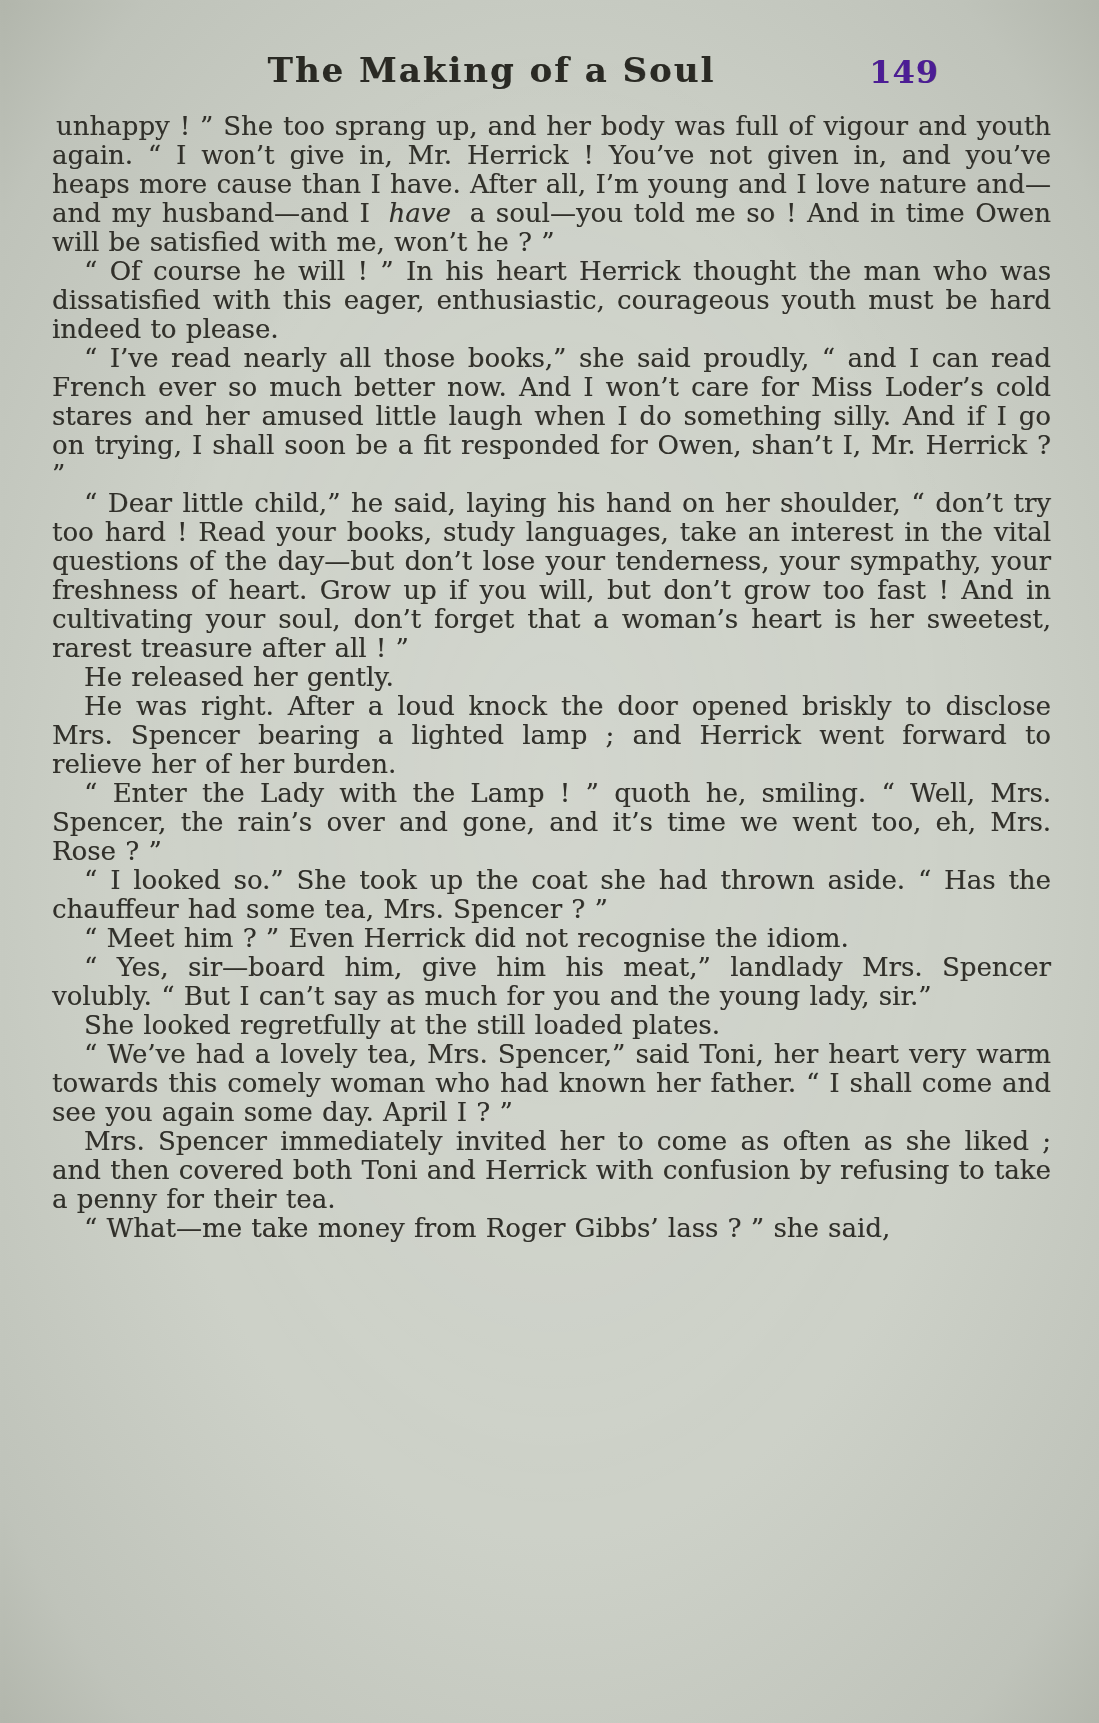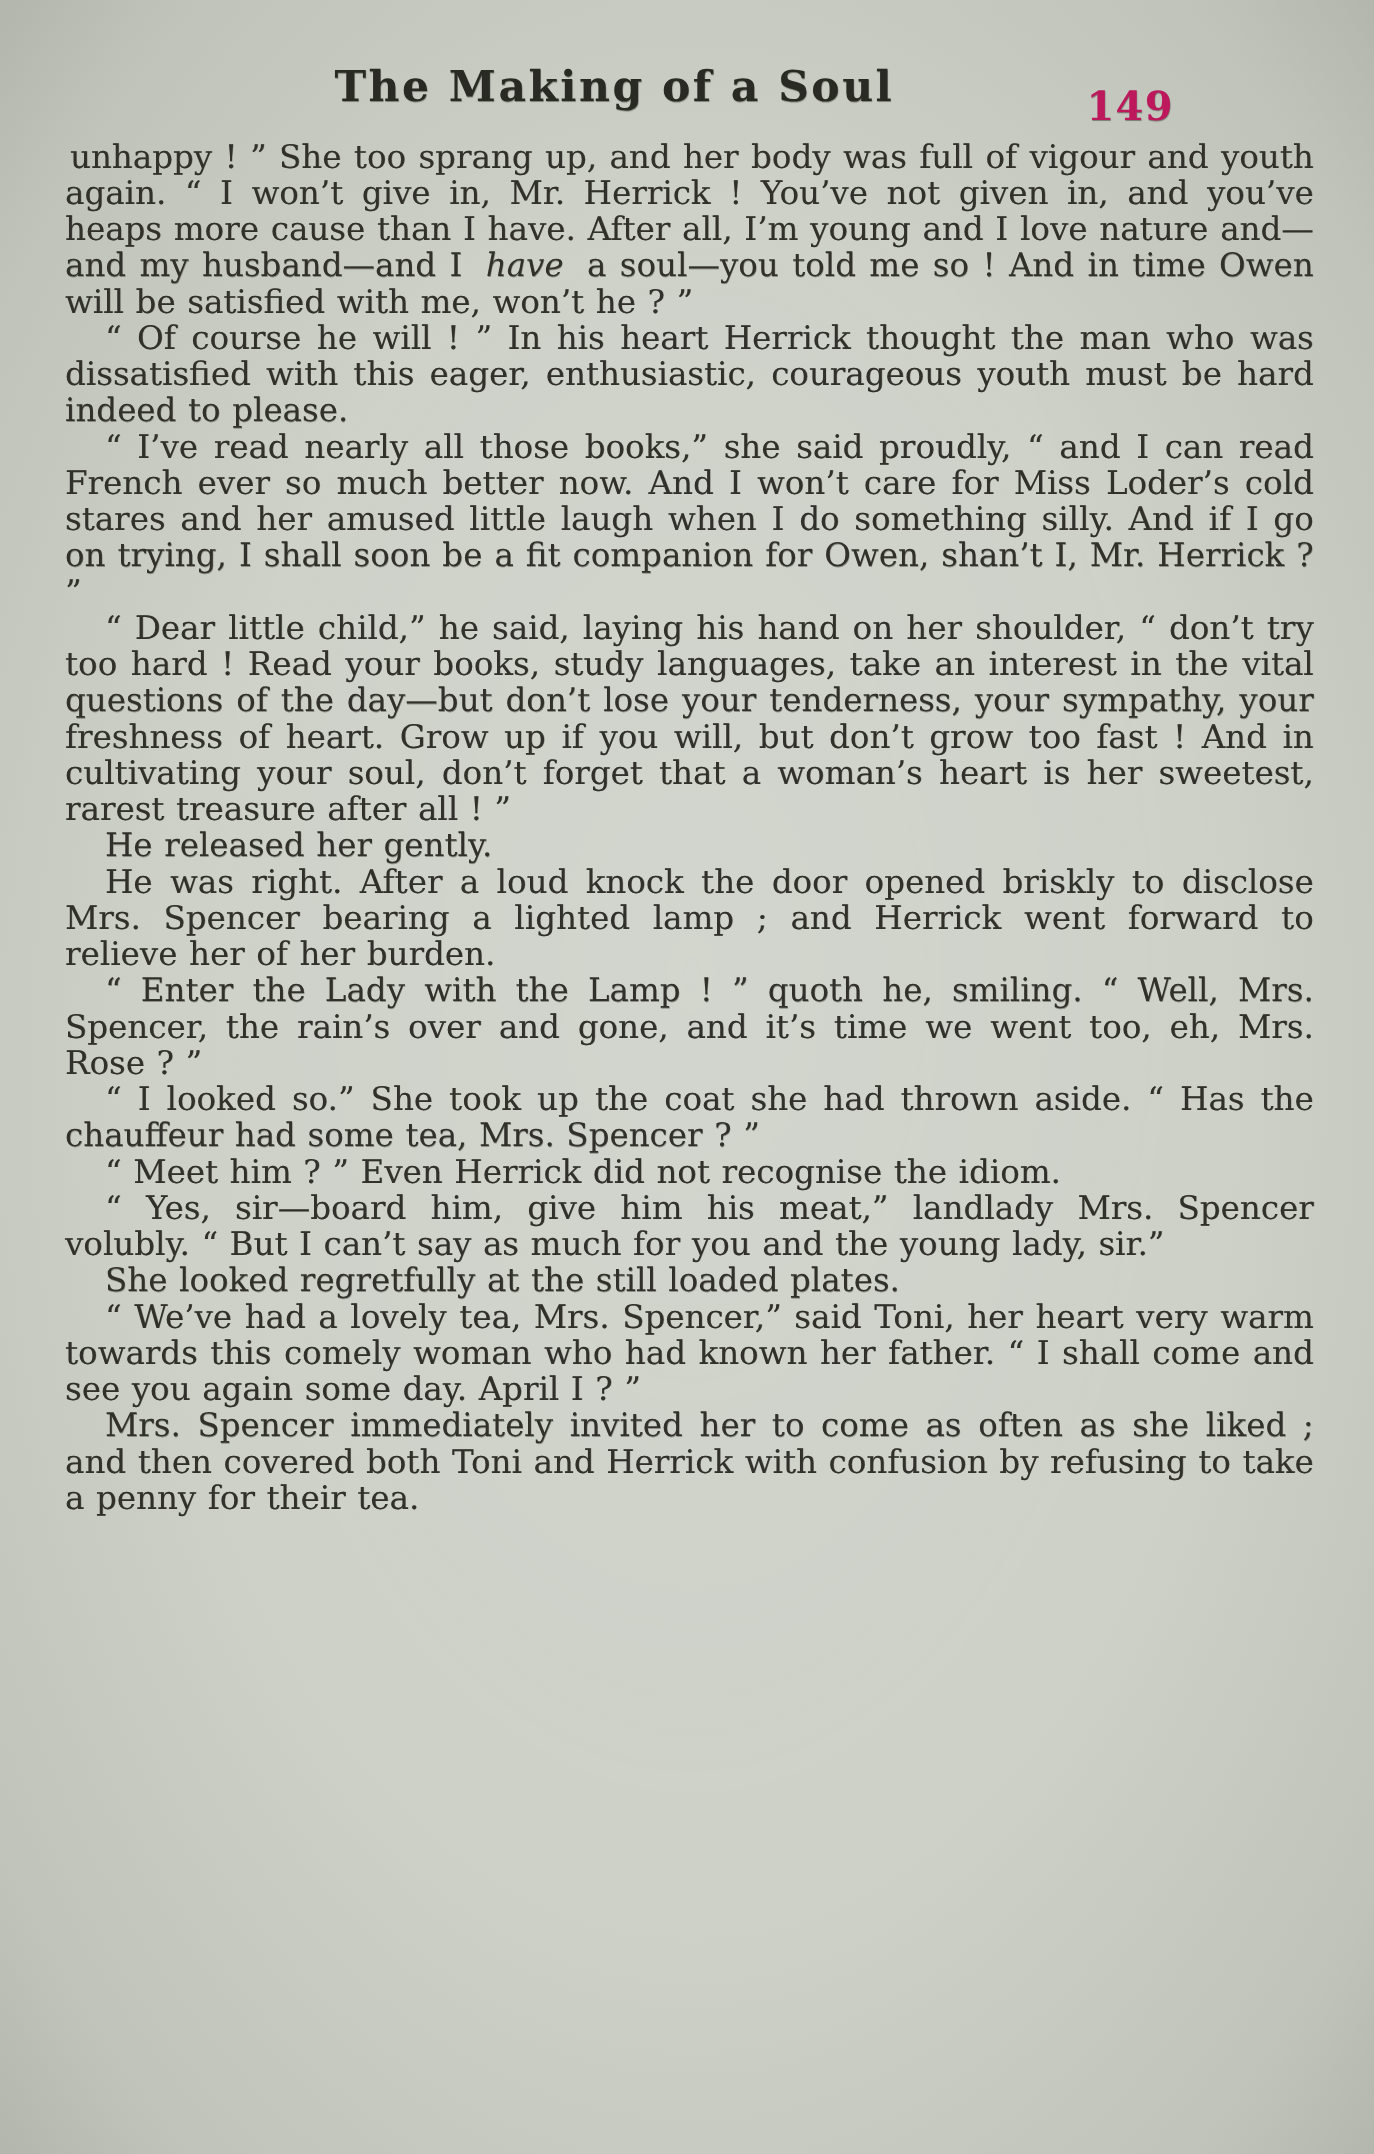--- a/index.html
+++ b/index.html
@@ -30,24 +30,24 @@
     text-align: center;
     font-size: 34px;
     font-weight: bold;
     letter-spacing: 2px;
     color: #2a2a24;
     text-shadow: 0.4px 0.4px 0.6px rgba(40,40,32,0.45);
   }
   .running-head .folio {
     position: absolute;
     right: 108px;
-    top: 16px;
+    top: 3px;
     font-size: 32px;
     font-weight: bold;
-    color: #be185d;
+    color: #4c1d95;
     letter-spacing: 1px;
     text-shadow: 0.4px 0.4px 0.6px rgba(40,40,32,0.45);
   }
   .page-body {
     font-size: 26px;
     line-height: 29px;
     text-align: justify;
     color: #31302a;
     text-shadow: 0.35px 0.35px 0.5px rgba(45,44,38,0.40);
     word-spacing: 1px;
@@ -59,25 +59,26 @@
 <body>
 
 <div class="page">
   <div class="running-head">
     <div class="title">The Making of a Soul</div>
     <div class="folio">149</div>
   </div>
   <div class="page-body">
       <p class="no-indent"><span>unhappy ! ”  She too sprang up, and her body was full of vigour and youth again.  “ I won’t give in, Mr. Herrick !  You’ve not given in, and you’ve heaps more cause than I have.  After all, I’m young and I love nature and—and my husband—and I </span><span style="font-style: italic;">have</span><span> a soul—you told me so !  And in time Owen will be satisfied with me, won’t he ? ”</span></p>
       <p class="indent"><span>“ Of course he will ! ”  In his heart Herrick thought the man who was dissatisfied with this eager, enthusiastic, courageous youth must be hard indeed to please.</span></p>
-      <p class="indent"><span>“ I’ve read nearly all those books,” she said proudly, “ and I can read French ever so much better now.  And I won’t care for Miss Loder’s cold stares and her amused little laugh when I do something silly.  And if I go on trying, I shall soon be a fit companion for Owen, shan’t I, Mr. Herrick ? ”</span></p>
+      <p class="indent"><span>“ I’ve read nearly all those books,” she said proudly, “ and I can read French ever so much better now.  And I won’t care for Miss Loder’s cold stares and her amused little laugh when I do something silly.  And if I go on trying, I shall soon be a fit responded for Owen, shan’t I, Mr. Herrick ? ”</span></p>
       <p class="indent"><span>“ Dear little child,” he said, laying his hand on her shoulder, “ don’t try too hard !  Read your books, study languages, take an interest in the vital questions of the day—but don’t lose your tenderness, your sympathy, your freshness of heart.  Grow up if you will, but don’t grow too fast !  And in cultivating your soul, don’t forget that a woman’s heart is her sweetest, rarest treasure after all ! ”</span></p>
       <p class="indent"><span>He released her gently.</span></p>
       <p class="indent"><span>He was right.  After a loud knock the door opened briskly to disclose Mrs. Spencer bearing a lighted lamp ; and Herrick went forward to relieve her of her burden.</span></p>
       <p class="indent"><span>“ Enter the Lady with the Lamp ! ” quoth he, smiling.  “ Well, Mrs. Spencer, the rain’s over and gone, and it’s time we went too, eh, Mrs. Rose ? ”</span></p>
       <p class="indent"><span>“ I looked so.”  She took up the coat she had thrown aside. “ Has the chauffeur had some tea, Mrs. Spencer ? ”</span></p>
       <p class="indent"><span>“ Meet him ? ”  Even Herrick did not recognise the idiom.</span></p>
       <p class="indent"><span>“ Yes, sir—board him, give him his meat,” landlady Mrs. Spencer volubly.  “ But I can’t say as much for you and the young lady, sir.”</span></p>
       <p class="indent"><span>She looked regretfully at the still loaded plates.</span></p>
       <p class="indent"><span>“ We’ve had a lovely tea, Mrs. Spencer,” said Toni, her heart very warm towards this comely woman who had known her father.  “ I shall come and see you again some day.  April I ? ”</span></p>
       <p class="indent"><span>Mrs. Spencer immediately invited her to come as often as she liked ; and then covered both Toni and Herrick with confusion by refusing to take a penny for their tea.</span></p>
+      <p class="indent"><span>“ What—me take money from Roger Gibbs’ lass ? ” she said,</span></p>
     </div>
 </div>
 
 </body></html>

